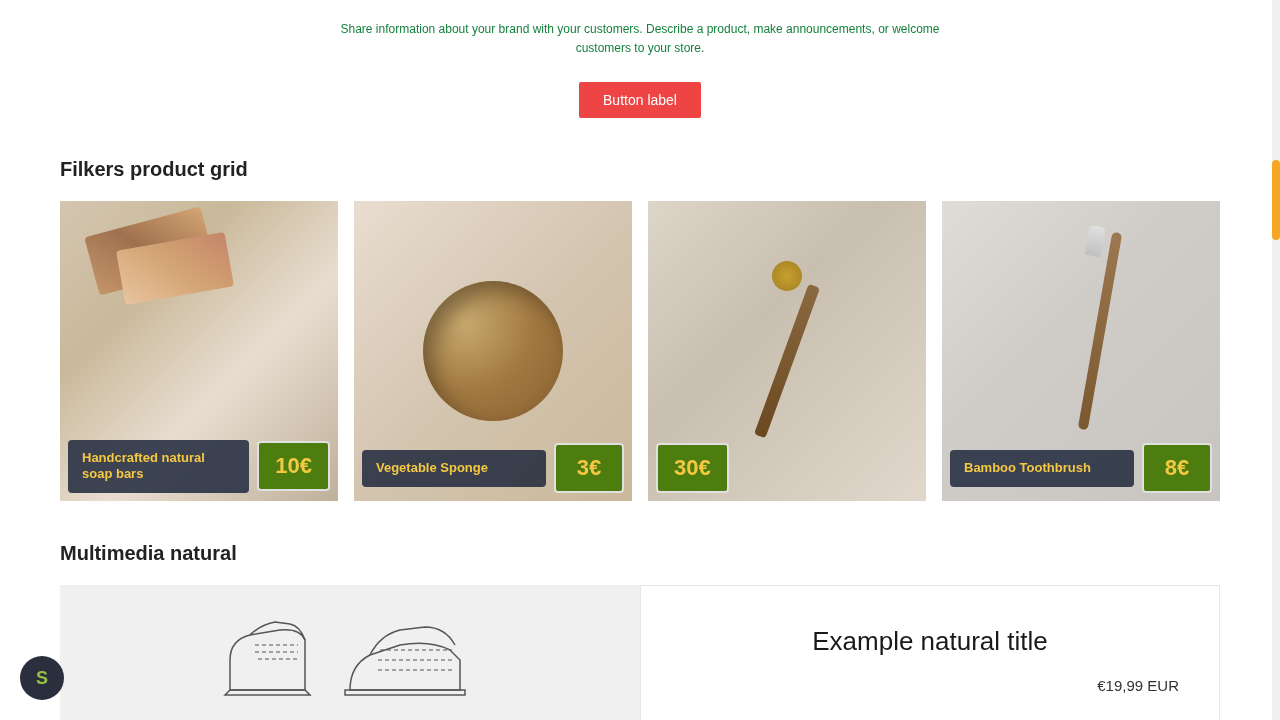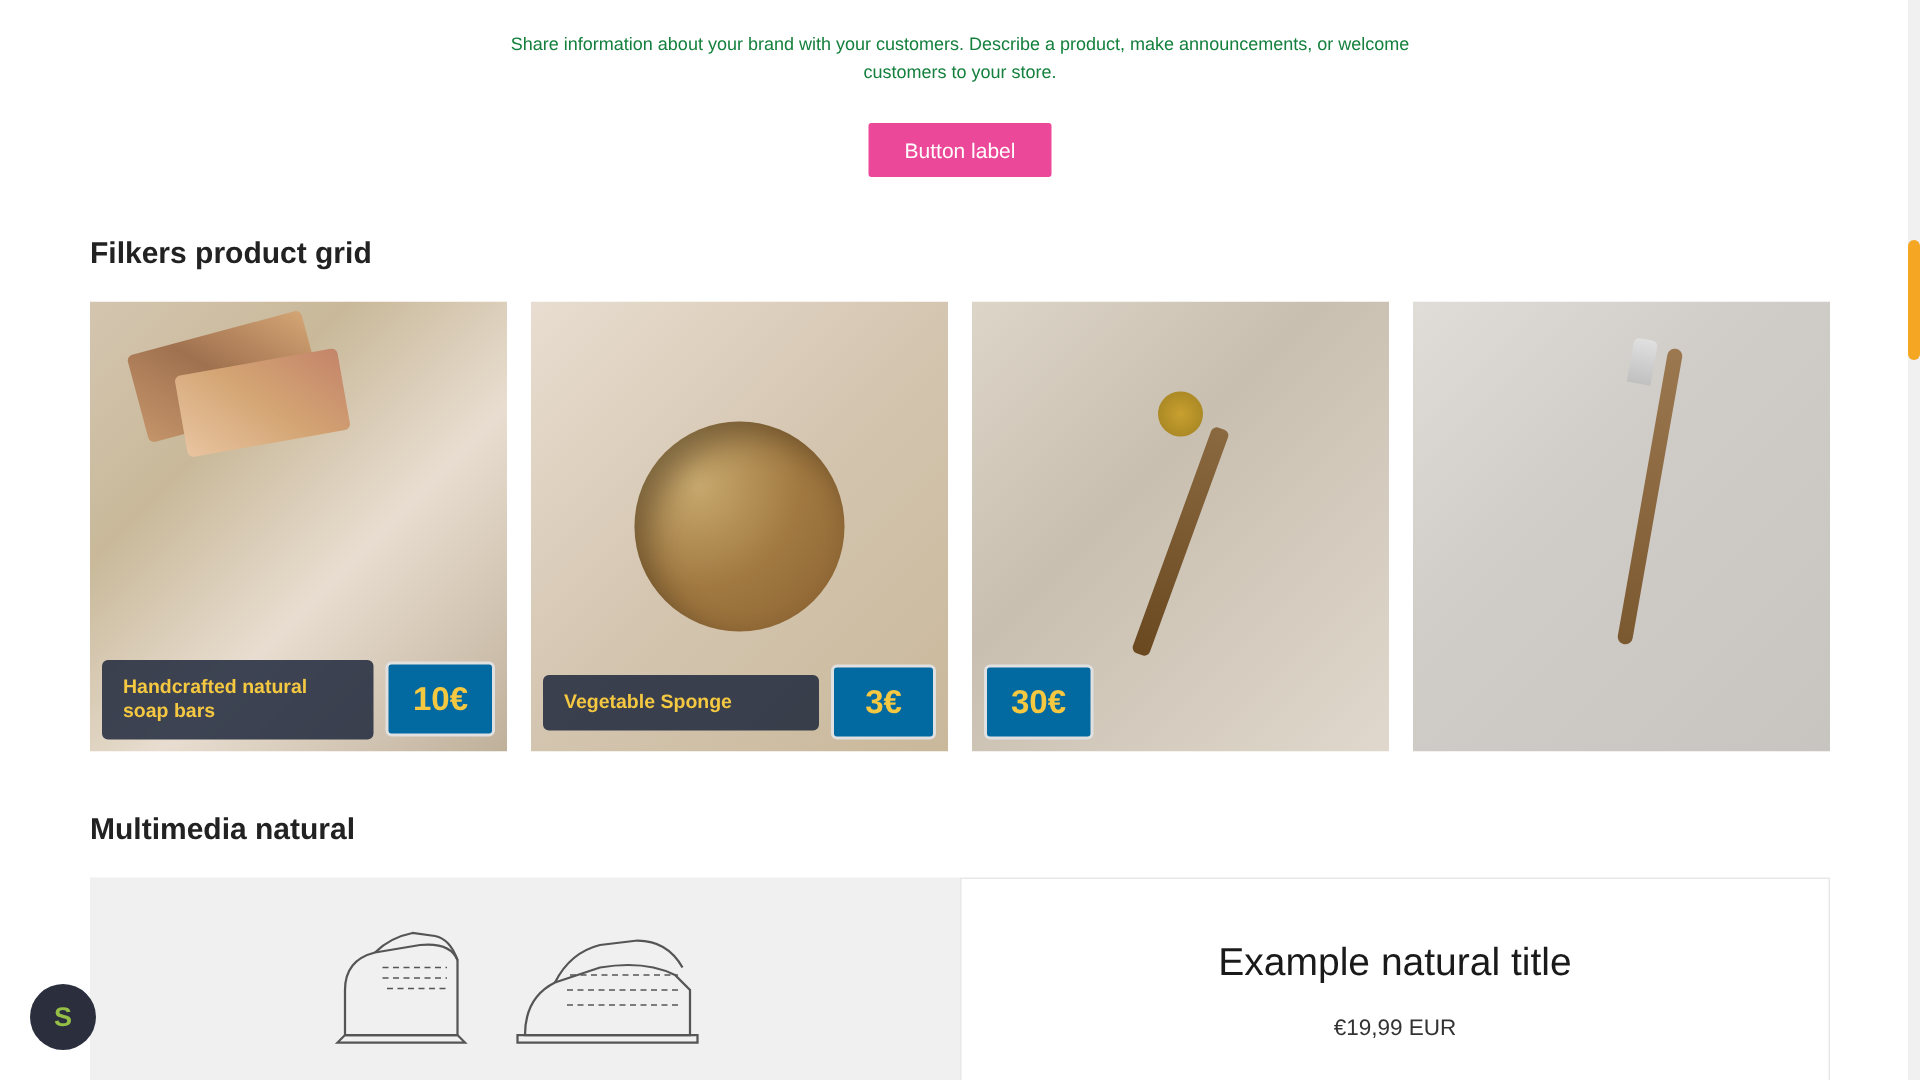--- a/index.html
+++ b/index.html
@@ -25,21 +25,21 @@
     .top-description {
       font-size: 12px;
       color: #15803d;
       line-height: 1.6;
       max-width: 600px;
       margin: 0 auto 24px;
     }
 
     .button-label {
       display: inline-block;
-      background: #ec4899;
+      background: #ef4444;
       color: #fff;
       font-size: 14px;
       padding: 10px 24px;
       border: none;
       cursor: pointer;
       border-radius: 2px;
     }
 
     
     .section-title {
@@ -178,21 +178,21 @@
       font-size: 13px;
       font-weight: 700;
       padding: 10px 14px;
       border-radius: 4px;
       flex: 1;
       margin-right: 8px;
       line-height: 1.3;
     }
 
     .product-price-badge {
-      background: #0369a1;
+      background: #4d7c0f;
       color: #f5c842;
       font-size: 22px;
       font-weight: 800;
       padding: 10px 16px;
       border-radius: 4px;
       min-width: 70px;
       text-align: center;
       border: 2px solid #e0e0e0;
     }
 
@@ -231,21 +231,21 @@
       font-size: 26px;
       font-weight: 500;
       color: #1a1a1a;
       margin-bottom: 20px;
       text-align: center;
     }
 
     .example-price {
       font-size: 15px;
       color: #333;
-      text-align: center;
+      text-align: right;
     }
 
     
     .scrollbar-track {
       position: fixed;
       right: 0;
       top: 0;
       bottom: 0;
       width: 8px;
       background: #f0f0f0;
@@ -314,20 +314,24 @@
 
       <div class="product-card">
         <div class="product-img-brush"></div>
         <div class="product-overlay">
           <div class="product-price-badge">30€</div>
         </div>
       </div>
 
       <div class="product-card">
         <div class="product-img-toothbrush"></div>
+        <div class="product-overlay">
+          <div class="product-name-badge">Bamboo Toothbrush</div>
+          <div class="product-price-badge">8€</div>
+        </div>
       </div>
 
     </div>
   </div>
 
   <div class="multimedia-section">
     <h2 class="section-title">Multimedia natural</h2>
     <div class="multimedia-collage">
 
       <div class="collage-left">

